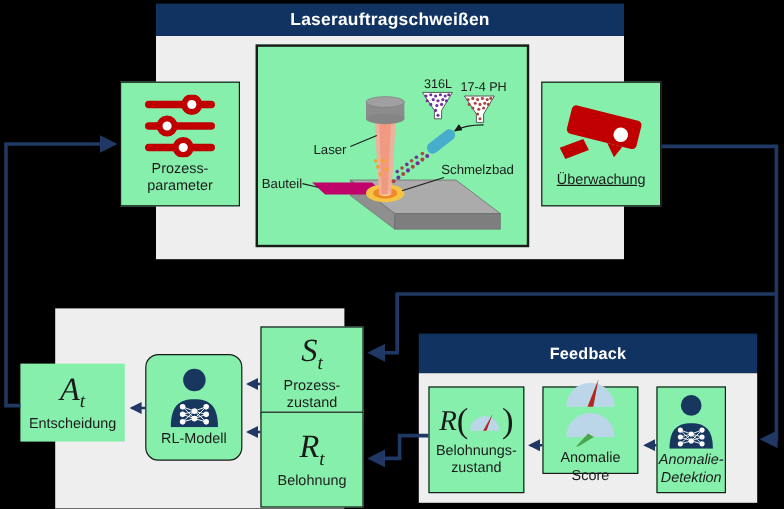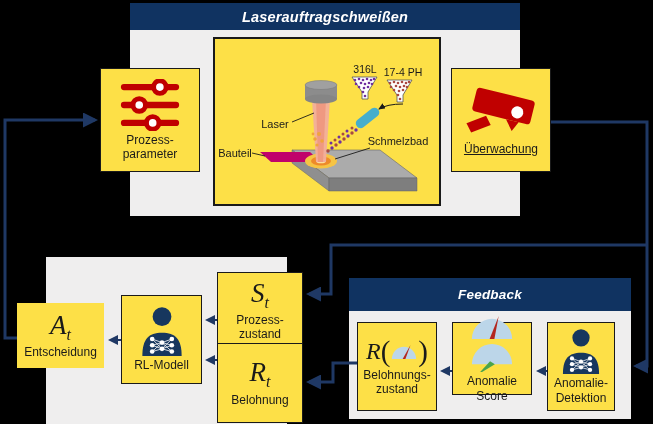--- a/index.html
+++ b/index.html
@@ -1,21 +1,21 @@
 <!DOCTYPE html>
 <html><head>
 <meta charset="utf-8">
 <style>
   html,body{margin:0;padding:0;background:#000;}
   .canvas{position:relative;width:653px;height:424px;background:#000;overflow:hidden;
           font-family:"Liberation Sans",sans-serif;color:#1a1a1a;}
   .hdr{position:absolute;background:#103361;color:#fff;font-weight:bold;
-       display:flex;align-items:center;justify-content:center;letter-spacing:.2px;font-style:italic;}
+       display:flex;align-items:center;justify-content:center;letter-spacing:.2px;}
   .panel{position:absolute;background:#EFEEEE;}
-  .node{position:absolute;background:#fde047;border:1.5px solid #1a1a1a;box-sizing:border-box;
+  .node{position:absolute;background:#86efac;border:1.5px solid #1a1a1a;box-sizing:border-box;
         display:flex;flex-direction:column;align-items:center;justify-content:center;
         text-align:center;gap:2px;}
   .node.noborder{border:none;}
   .lbl{font-size:12px;line-height:1.18;color:#1a1a1a;}
   .math{font-family:"Liberation Serif","DejaVu Serif",serif;font-style:italic;
         font-size:27px;line-height:1;}
   .math sub{font-size:16px;font-style:italic;}
   .rfun{display:flex;align-items:center;justify-content:center;line-height:1;}
   .rfun .rsym{font-family:"Liberation Serif","DejaVu Serif",serif;font-style:italic;font-size:24px;}
   .rfun .paren{font-family:"Liberation Serif","DejaVu Serif",serif;font-size:29px;font-weight:400;}
@@ -187,21 +187,21 @@
     <span class="lbl">Überwachung</span>
   </div>
 
   <div class="panel" style="left:46px;top:257px;width:241px;height:167px;"></div>
 
   <div class="node noborder boxz" style="left:17px;top:303px;width:87px;height:65px;">
     <span class="math"><span>A</span><sub>t</sub></span>
     <span class="lbl">Entscheidung</span>
   </div>
 
-  <div class="node boxz" style="left:121px;top:295px;width:81px;height:89px;">
+  <div class="node boxz" style="left:121px;top:295px;width:81px;height:89px;border-radius:11px;">
     <span>
       <svg width="50" height="50" viewBox="0 0 56 56">
         <circle cx="28" cy="12" r="10.5" fill="#17375E"></circle>
         <path d="M6,56 C6,37 13,30 28,30 C43,30 50,37 50,56 Z" fill="#17375E"></path>
         <g stroke="#fff" stroke-width="0.9">
           <line x1="17" y1="37" x2="28" y2="41"></line>
             <line x1="17" y1="37" x2="28" y2="48"></line>
           <line x1="17" y1="44" x2="28" y2="41"></line>
             <line x1="17" y1="44" x2="28" y2="48"></line>
           <line x1="17" y1="51" x2="28" y2="41"></line>
@@ -276,21 +276,21 @@
         <path d="M3,23 A21,21 0 0 1 45,23 Z" fill="#BCD6E9"></path>
         <polygon points="22,20 27,23 9,34" fill="#4BA44B"></polygon>
       </svg>
     </span>
     <span class="lbl">
       <span>Anomalie</span><br>
       <span>Score</span>
     </span>
   </div>
 
-  <div class="node boxz" style="left:547px;top:322px;width:68px;height:89px;">
+  <div class="node boxz" style="left:547px;top:322px;width:58px;height:89px;font-style:italic;">
     <span>
       <svg width="46" height="46" viewBox="0 0 56 56">
         <circle cx="28" cy="12" r="10.5" fill="#17375E"></circle>
         <path d="M6,56 C6,37 13,30 28,30 C43,30 50,37 50,56 Z" fill="#17375E"></path>
         <g stroke="#fff" stroke-width="0.9">
           <line x1="17" y1="37" x2="28" y2="41"></line>
             <line x1="17" y1="37" x2="28" y2="48"></line>
           <line x1="17" y1="44" x2="28" y2="41"></line>
             <line x1="17" y1="44" x2="28" y2="48"></line>
           <line x1="17" y1="51" x2="28" y2="41"></line>

